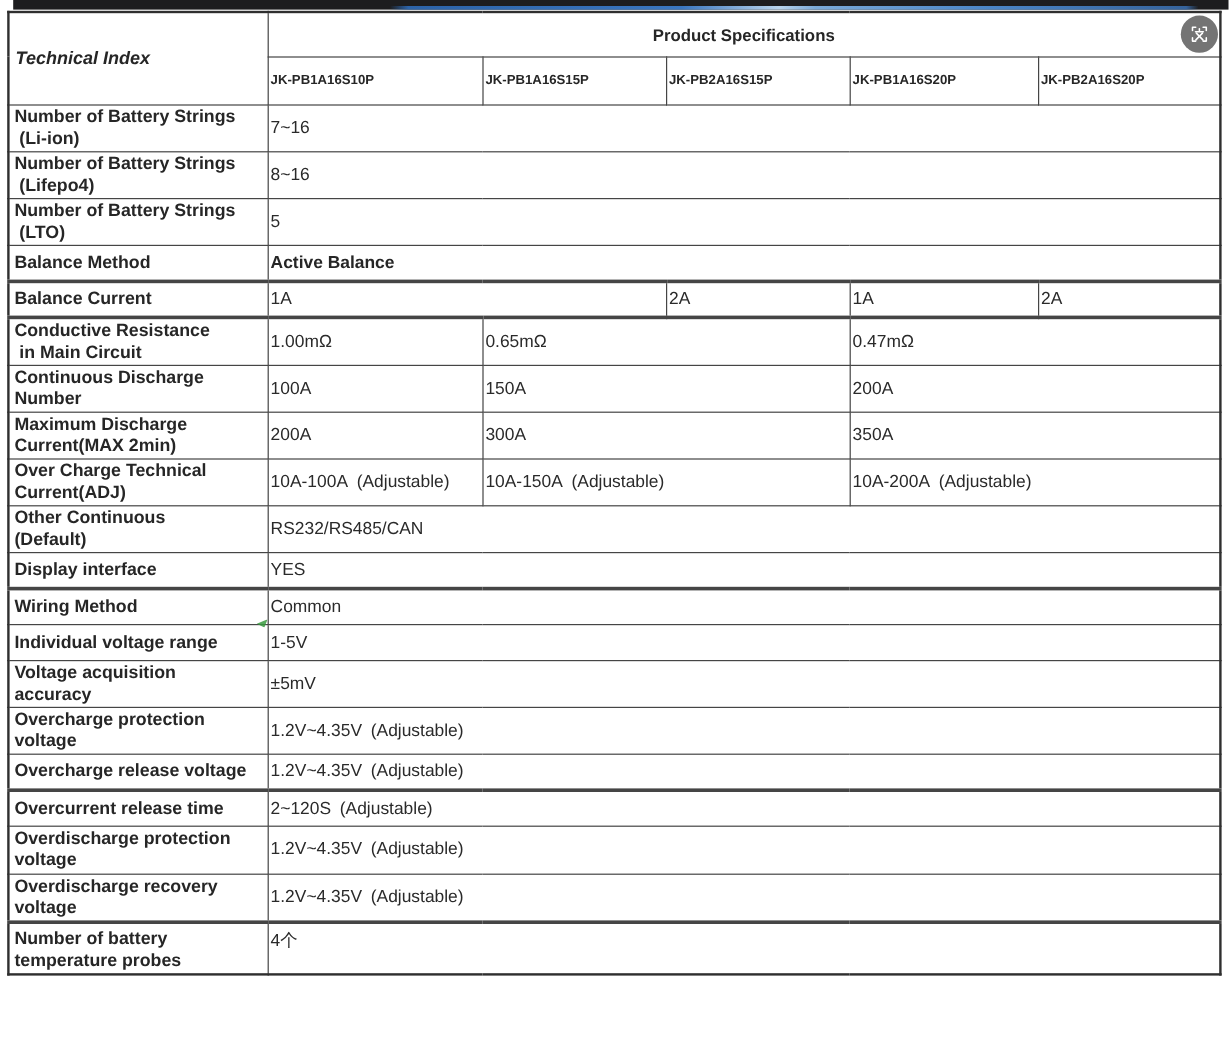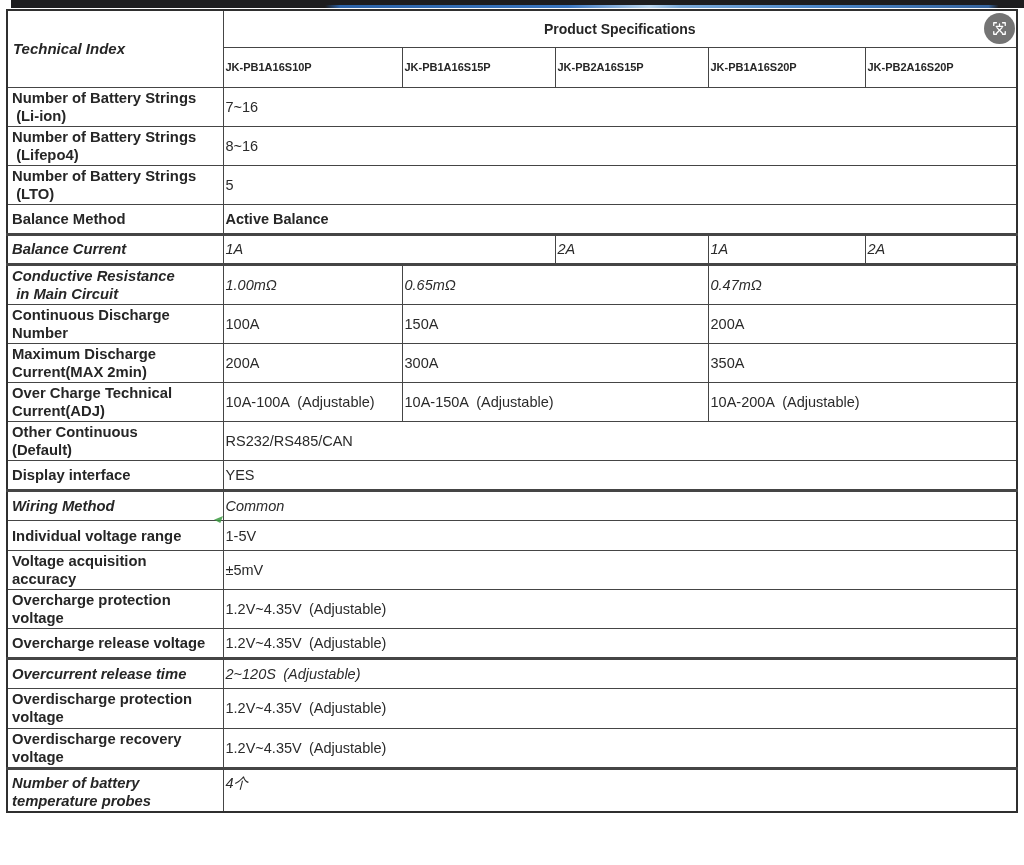--- a/index.html
+++ b/index.html
@@ -54,21 +54,21 @@
     padding:2px 3px 2px 5px;vertical-align:middle;font-style:italic;
   }
   td.title{
     font-weight:700;font-size:14px;text-align:center;vertical-align:middle;
   }
   td.model{
     font-weight:700;font-size:11px;text-align:left;vertical-align:middle;
     padding:0 2px;
   }
   tbody tr{height:30px;}
-  tbody tr.thick > td{border-top-width:3.5px;font-style:italic;}
+  tbody tr.thick > td{border-top-width:3.5px;}
   tbody tr.vtop td{vertical-align:top;padding-top:4px;}
   td.label-cell{
     font-weight:700;font-size:14.8px;line-height:1.22;
     padding:1px 3px 1px 4px;vertical-align:middle;
     white-space:pre-wrap;text-align:left;
   }
   td.value-cell{
     font-size:14.5px;text-align:left;vertical-align:middle;
     padding:0 2px;color:#2a2a2a;
   }

